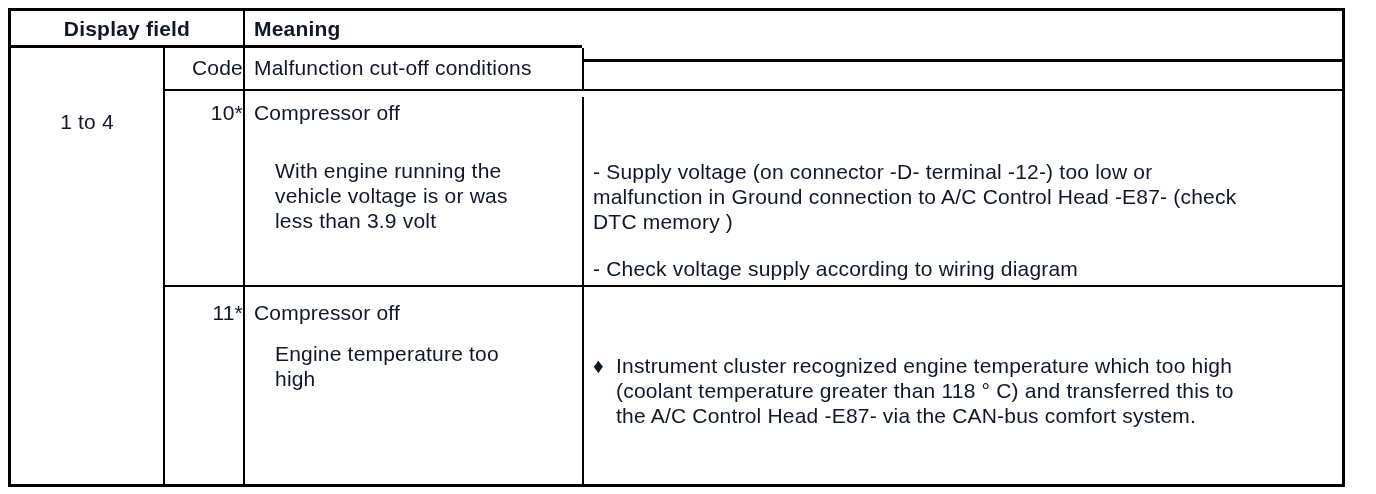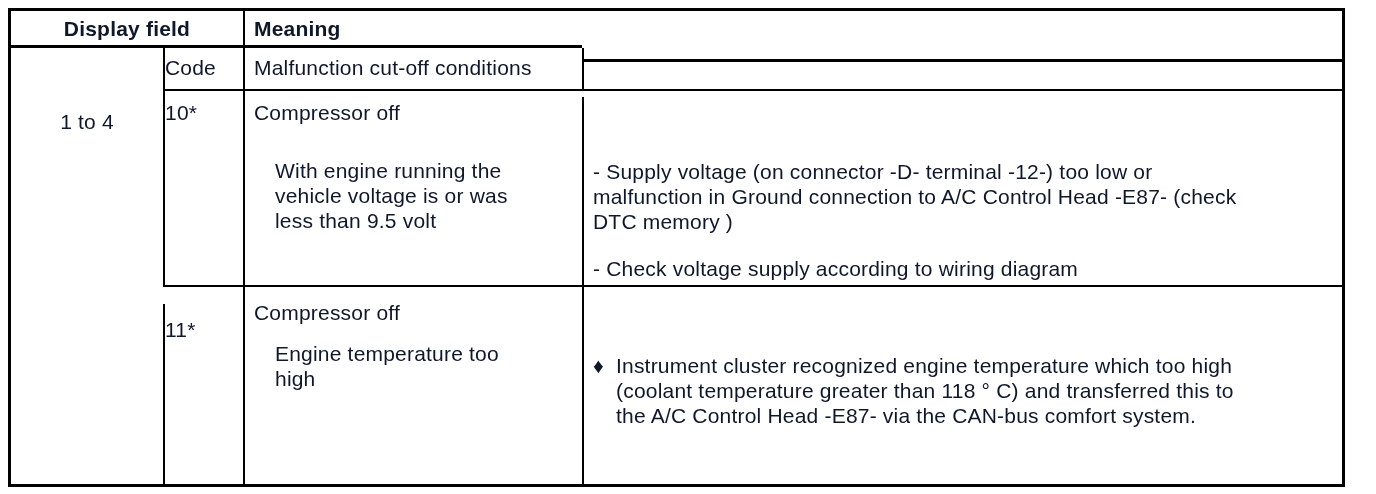--- a/index.html
+++ b/index.html
@@ -50,27 +50,27 @@
   .head-meaning  { grid-column: 3; grid-row: 1; border-left: 2px solid #000000; padding-left: 9px; }
   .head-malf     { grid-column: 4; grid-row: 1; border-left: 2px solid #f97316; padding-left: 9px; margin-top: 48px; }
   
   .df-value {
     grid-column: 1; grid-row: 2 / 5;
     text-align: center;
     padding-top: 52px;
     margin-top: 9px;
   }
   
-  .code-cell { text-align: left; border-left: 2px solid #000000; }
+  .code-cell { text-align: right; border-left: 2px solid #000000; }
   .row-code  { grid-row: 2; border-bottom: 2px solid #000000; }
   .row-10    { grid-row: 3; border-bottom: 2px solid #000000; }
   .row-11    { grid-row: 4; }
   .code-cell.row-code { grid-column: 2; padding-top: 7px; }
   .code-cell.row-10   { grid-column: 2; padding-top: 9px; }
-  .code-cell.row-11   { grid-column: 2; padding-top: 13px; margin-top: 17px; }
+  .code-cell.row-11   { grid-column: 2; padding-top: 13px; }
   
   .meaning-cell { grid-column: 3; border-left: 2px solid #000000; padding: 9px 6px 0 9px; }
   .meaning-cell.row-code { padding-top: 7px; }
   .meaning-cell.row-11   { padding-top: 13px; }
   .m-detail { padding-left: 21px; }
   .meaning-cell.row-10 .m-detail { margin-top: 33px; }
   .meaning-cell.row-11 .m-detail { margin-top: 16px; }
   
   .malf-cell { grid-column: 4; border-left: 2px solid #000000; padding: 0 8px 0 9px; }
   .malf-cell.row-10 { padding-top: 62px; margin-top: 6px; }
@@ -95,21 +95,21 @@
     <div class="cell code-cell row-code">Code</div>
     <div class="cell meaning-cell row-code">Malfunction cut-off conditions</div>
     <div class="cell malf-cell row-code"></div>
 
     <div class="cell code-cell row-10">10*</div>
     <div class="cell meaning-cell row-10">
       <div class="m-title">Compressor off</div>
       <div class="m-detail">
         <div class="line">With engine running the</div>
         <div class="line">vehicle voltage is or was</div>
-        <div class="line">less than 9.5 volt</div>
+        <div class="line">less than 3.9 volt</div>
       </div>
     </div>
     <div class="cell malf-cell row-10">
       <div class="para">
         <div class="line">- Supply voltage (on connector -D- terminal -12-) too low or</div>
         <div class="line">malfunction in Ground connection to A/C Control Head -E87- (check</div>
         <div class="line">DTC memory )</div>
       </div>
       <div class="para para-gap">
         <div class="line">- Check voltage supply according to wiring diagram</div>

